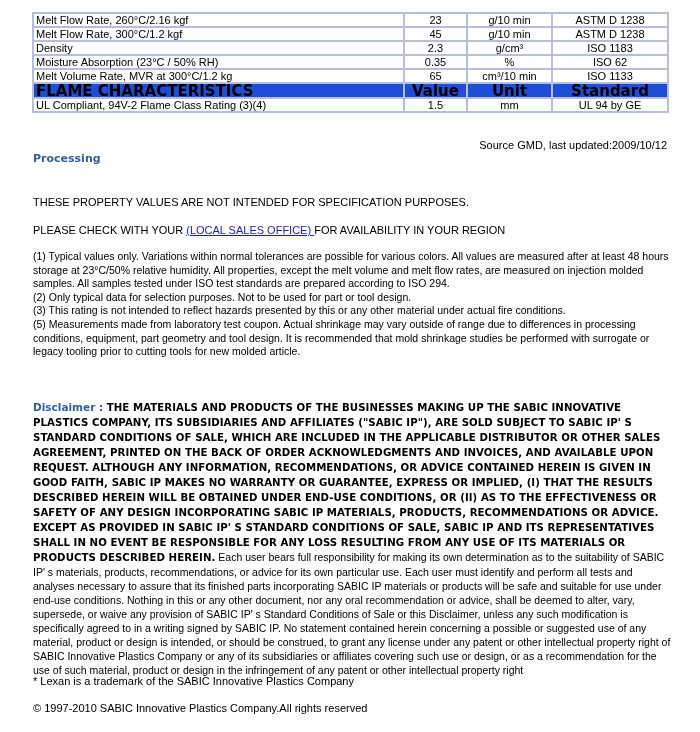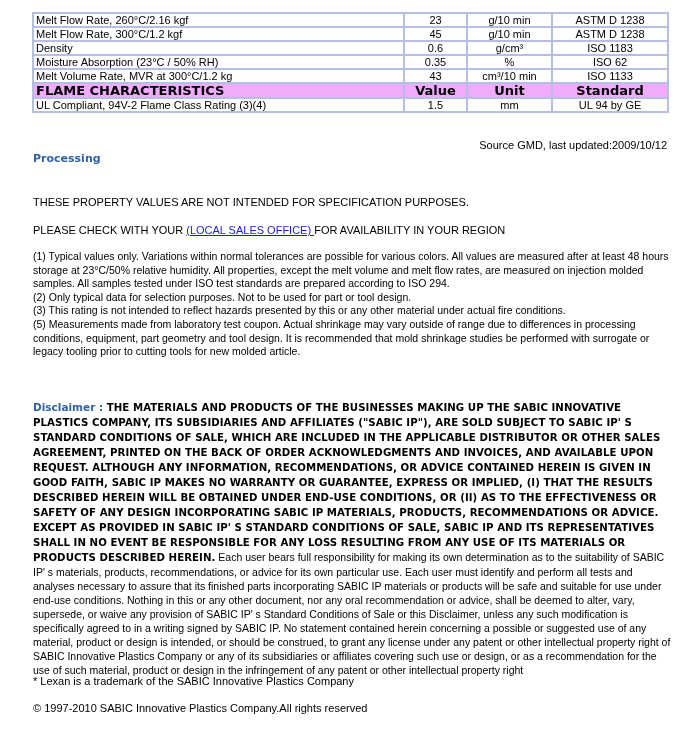--- a/index.html
+++ b/index.html
@@ -29,24 +29,24 @@
     .props-table td {
       border: 2px solid #b4bfe3;
       height: 12px;
       padding: 0 2px 0 2px;
       line-height: 12px;
       white-space: nowrap;
       overflow: hidden;
     }
     .props-table td.c { text-align: center; }
     .props-table tr.section-header td {
-      background: #f0abfc;
+      background: #1d4ed8;
       font-weight: bold;
       font-family: "DejaVu Sans", sans-serif;
-      font-size: 13px;
+      font-size: 15px;
       height: 13px;
     }
     .source-line {
       position: absolute;
       right: 33px;
       top: 139px;
       font-size: 11px;
     }
     .processing-heading {
       position: absolute;
@@ -126,33 +126,33 @@
       <td class="c">ASTM D 1238</td>
     </tr>
     <tr>
       <td>Melt Flow Rate, 300°C/1.2 kgf</td>
       <td class="c">45</td>
       <td class="c">g/10 min</td>
       <td class="c">ASTM D 1238</td>
     </tr>
     <tr>
       <td>Density</td>
-      <td class="c">0.6</td>
+      <td class="c">2.3</td>
       <td class="c">g/cm³</td>
       <td class="c">ISO 1183</td>
     </tr>
     <tr>
       <td>Moisture Absorption (23°C / 50% RH)</td>
       <td class="c">0.35</td>
       <td class="c">%</td>
       <td class="c">ISO 62</td>
     </tr>
     <tr>
       <td>Melt Volume Rate, MVR at 300°C/1.2 kg</td>
-      <td class="c">43</td>
+      <td class="c">65</td>
       <td class="c">cm³/10 min</td>
       <td class="c">ISO 1133</td>
     </tr>
     <tr class="section-header">
       <td>FLAME CHARACTERISTICS</td>
       <td class="c">Value</td>
       <td class="c">Unit</td>
       <td class="c">Standard</td>
     </tr>
     <tr>

